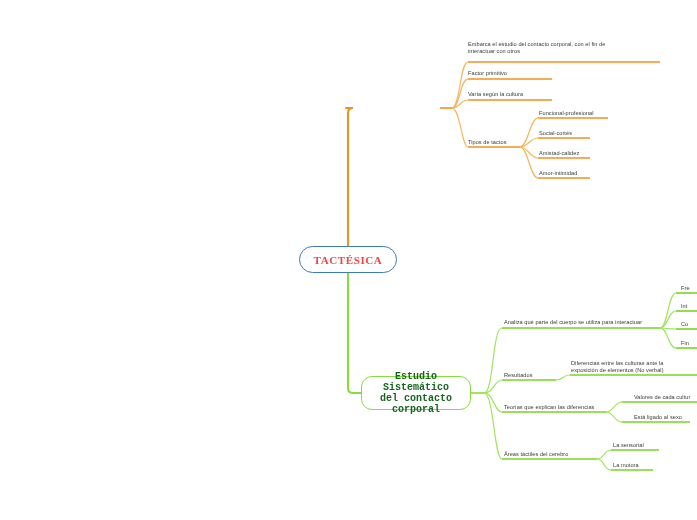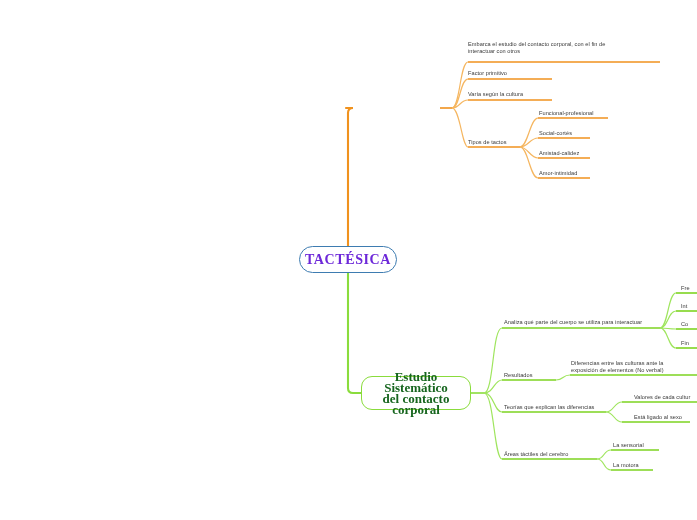--- a/index.html
+++ b/index.html
@@ -36,23 +36,23 @@
     border: 1.6px solid #3E7CB1;
     border-radius: 14px;
     background: #ffffff;
     display: flex;
     align-items: center;
     justify-content: center;
     box-sizing: border-box;
   }
   .root-node .root-label {
     font-family: "Liberation Serif", serif;
-    font-size: 14px;
+    font-size: 11px;
     font-weight: bold;
-    color: #6d28d9;
+    color: #ef4444;
     letter-spacing: 0.6px;
     white-space: nowrap;
   }
 
   
   .cap-node {
     position: absolute;
     box-sizing: border-box;
     background: #ffffff;
     border-radius: 11px;
@@ -79,22 +79,22 @@
     color: #1F4E2E;
   }
   #node-estudio {
     left: 361px;
     top: 376px;
     width: 110px;
     height: 34px;
     border: 1.5px solid #8ADC3C;
   }
   #node-estudio .cap-label {
-    font-family: Liberation Serif, serif;
-    font-size: 13px;
+    font-family: Liberation Mono, monospace;
+    font-size: 10px;
     color: #17661F;
     line-height: 11px;
   }
 
   
   .leaf {
     position: absolute;
     font-size: 5.6px;
     line-height: 7.4px;
     color: #3A3A3A;

